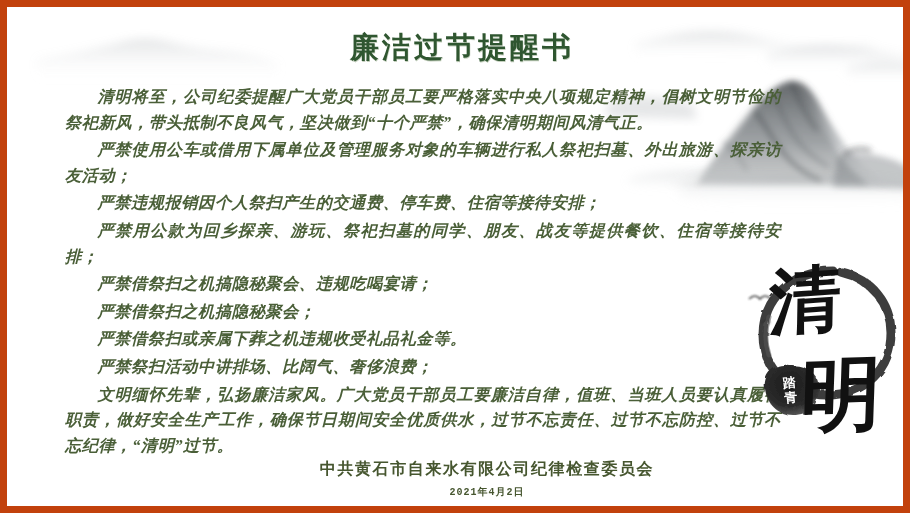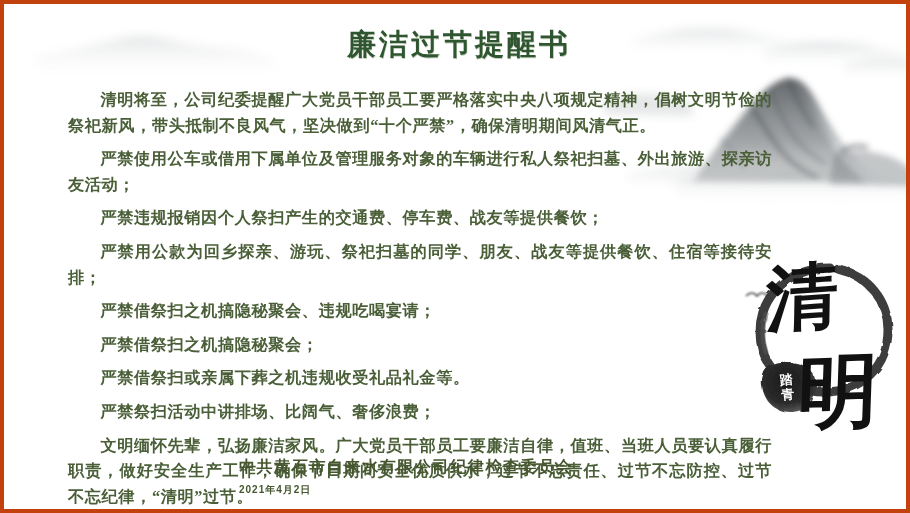--- a/index.html
+++ b/index.html
@@ -11,21 +11,21 @@
     font-family: "Liberation Serif", "DejaVu Serif", serif;
   }
 
   .poster {
     position: relative;
     width: 910px;
     height: 513px;
     background: #ffffff;
     overflow: hidden;
     box-sizing: border-box;
-    border: 4px solid #c2410c;
+    border: 7px solid #c2410c;
   }
 
   
   .ink-layer {
     position: absolute;
     inset: 0;
     pointer-events: none;
   }
   .ink-layer svg { display: block; width: 910px; height: 513px; }
 
@@ -55,32 +55,34 @@
     color: #4a5f38;
     font-size: 16.2px;
     line-height: 25.6px;
     letter-spacing: 0.6px;
     font-family: "Liberation Serif", "DejaVu Serif", serif;
     font-weight: 600;
     text-align: justify;
     text-justify: inter-character;
   }
   .body-text p {
-    margin: 8px;
+    margin: 2px;
     text-indent: 2em;
+    font-style: italic;
   }
 
   
   .signature {
     position: absolute;
-    left: 235px;
+    left: 250px;
     top: 452px;
     width: 460px;
+    text-align: center;
     color: #46562f;
-    font-family: Liberation Sans, sans-serif;
+    font-family: Liberation Mono, monospace;
     font-weight: 600;
   }
   .sig-org {
     font-size: 16px;
     letter-spacing: 1.6px;
     line-height: 22px;
     white-space: nowrap;
   }
   .sig-date {
     font-size: 10px;
@@ -219,21 +221,21 @@
         <path d="M754 316 c3 -3 6 -3 9 0"></path>
       </g>
     </svg>
   </div>
 
   <div class="title">廉洁过节提醒书</div>
 
   <div class="body-text">
     <p>清明将至，公司纪委提醒广大党员干部员工要严格落实中央八项规定精神，倡树文明节俭的祭祀新风，带头抵制不良风气，坚决做到“十个严禁”，确保清明期间风清气正。</p>
     <p>严禁使用公车或借用下属单位及管理服务对象的车辆进行私人祭祀扫墓、外出旅游、探亲访友活动；</p>
-    <p>严禁违规报销因个人祭扫产生的交通费、停车费、战友等提供餐饮；</p>
+    <p>严禁违规报销因个人祭扫产生的交通费、停车费、住宿等接待安排；</p>
     <p>严禁用公款为回乡探亲、游玩、祭祀扫墓的同学、朋友、战友等提供餐饮、住宿等接待安排；</p>
     <p>严禁借祭扫之机搞隐秘聚会、违规吃喝宴请；</p>
     <p>严禁借祭扫之机搞隐秘聚会；</p>
     <p>严禁借祭扫或亲属下葬之机违规收受礼品礼金等。</p>
     <p>严禁祭扫活动中讲排场、比阔气、奢侈浪费；</p>
     <p>文明缅怀先辈，弘扬廉洁家风。广大党员干部员工要廉洁自律，值班、当班人员要认真履行职责，做好安全生产工作，确保节日期间安全优质供水，过节不忘责任、过节不忘防控、过节不忘纪律，“清明”过节。</p>
   </div>
 
   <div class="calligraphy">
     <svg width="162" height="210" viewBox="0 0 162 210" xmlns="http://www.w3.org/2000/svg">

